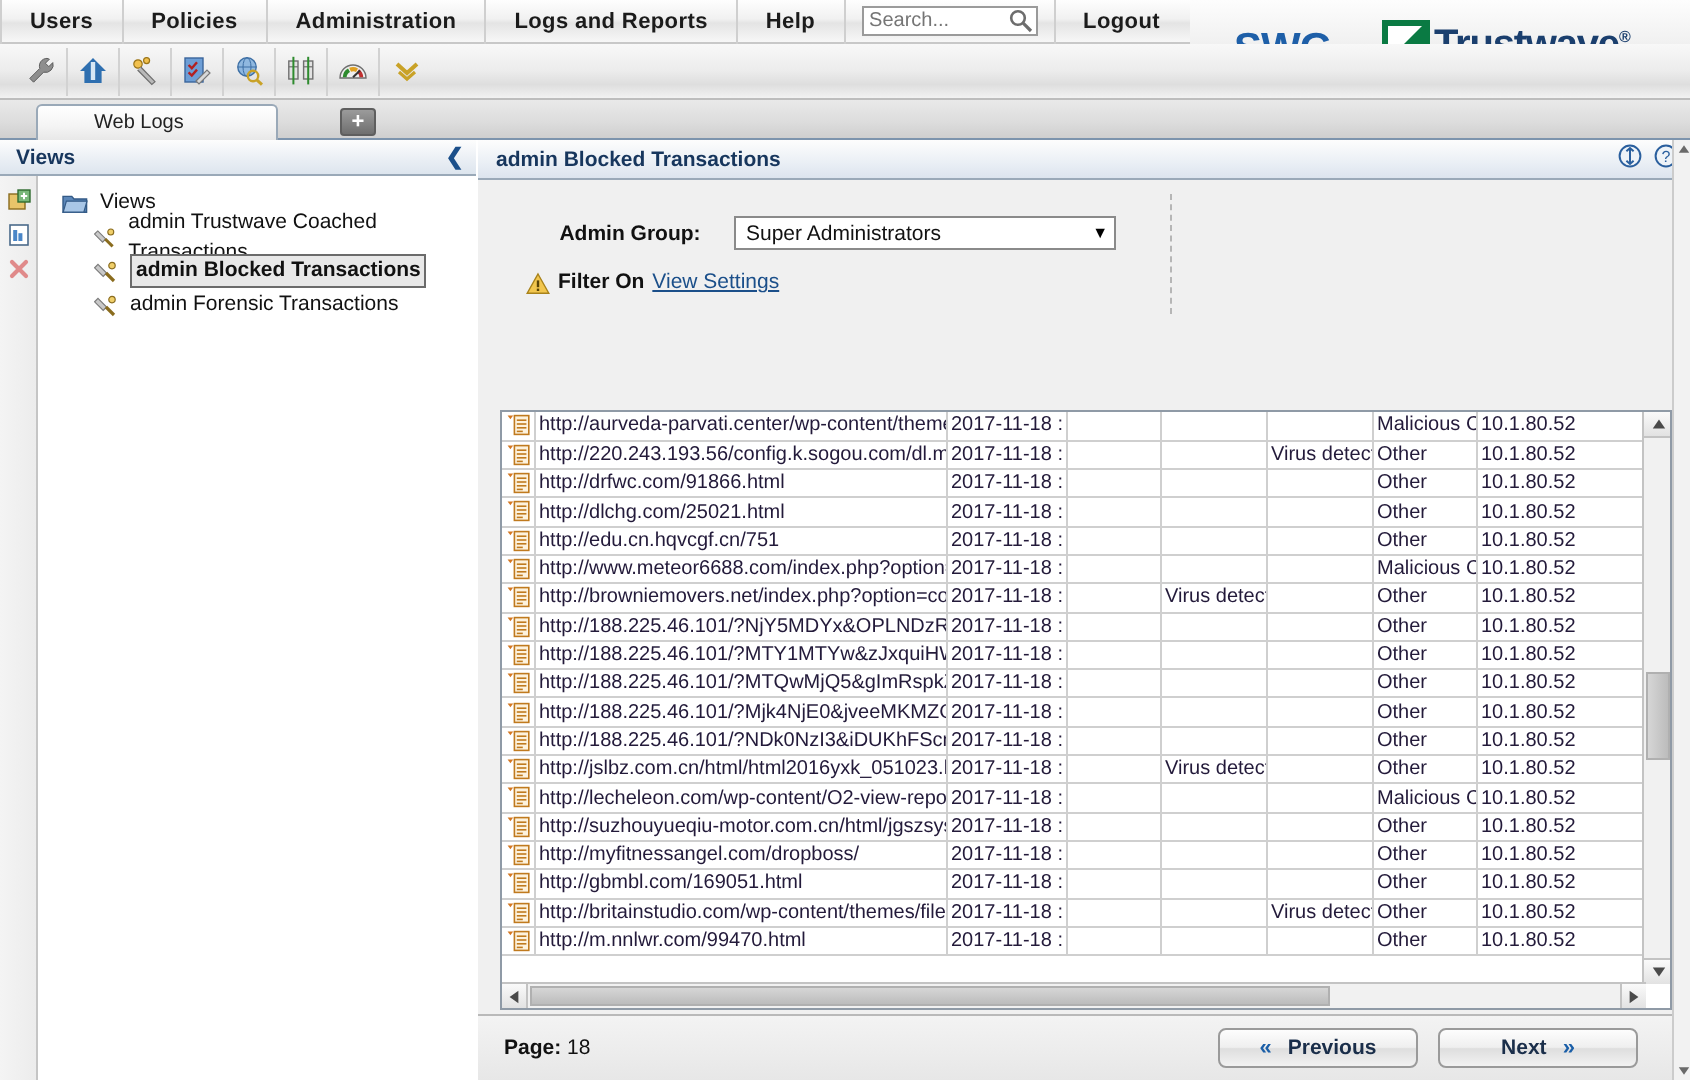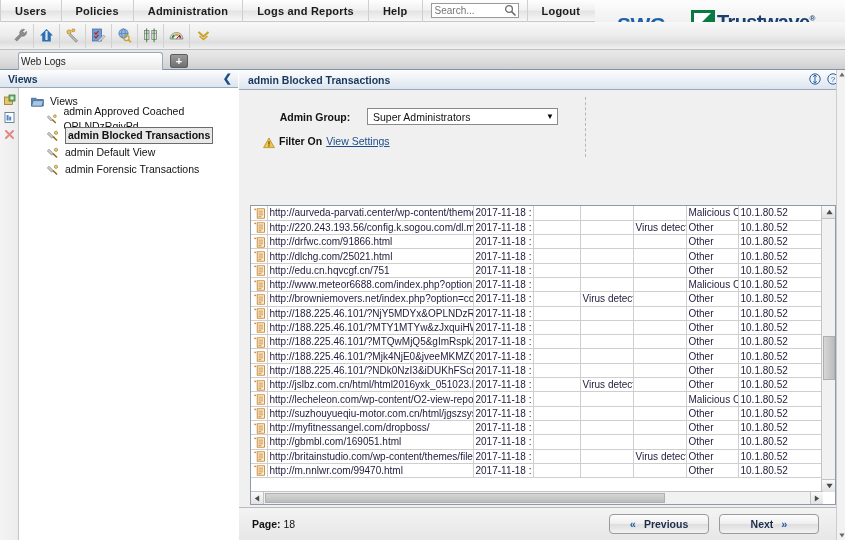--- a/index.html
+++ b/index.html
@@ -107,25 +107,25 @@
   .tb-btn:last-child { border-right: none; }
 
   
   .tabstrip {
     position: absolute; left: 0; top: 50px; width: 845px; height: 20px;
     background: linear-gradient(to bottom, #e9e9e9 0%, #dcdcdc 60%, #cfcfcf 100%);
     border-bottom: 1px solid #7d94ad;
   }
   .tab {
     position: absolute; left: 18px; top: 2px;
-    width: 145px; height: 18px;
+    width: 121px; height: 18px;
     background: linear-gradient(to bottom, #ffffff 0%, #f4f4f4 60%, #e8e8e8 100%);
     border: 1px solid #9aa9b8; border-bottom: none;
     border-radius: 3px 3px 0 0;
-    font-size: 10px; color: #222; line-height: 17px; padding-left: 2px;
+    font-size: 10px; color: #222; line-height: 17px; padding-left: 28px;
     cursor: pointer;
   }
   .tab-add {
     position: absolute; left: 170px; top: 4px;
     width: 18px; height: 14px;
     background: linear-gradient(to bottom, #9b9b9b, #6f6f6f);
     border: 1px solid #5e5e5e; border-radius: 2px;
     color: #fff; font-size: 11px; font-weight: bold;
     text-align: center; line-height: 12px; cursor: pointer;
   }
@@ -470,37 +470,29 @@
             <path d="M2.2 4.6 h10.3 l-1.6 5.5 h-10.3 z" fill="#a8c6e6" stroke="#335a86" stroke-width=".6"></path>
           </svg>
           <span class="lbl">Views</span>
         </div>
         <div class="tree-node">
           <svg width="13" height="12" viewBox="0 0 13 12">
             <path d="M2 2.2 l4.3 4.3 -1.7 1.7 -4.3-4.3z" fill="#c9c9c9" stroke="#7a7a7a" stroke-width=".6"></path>
             <circle cx="9" cy="2.8" r="1.6" fill="#f0cf6a" stroke="#8a6c1e" stroke-width=".6"></circle>
             <path d="M6 6.5 l4 4" stroke="#8a6c1e" stroke-width="1.6"></path>
           </svg>
-          <span class="lbl">admin Approved Coached OPLNDzRgjyPd</span>
+          <span class="lbl">admin Trustwave Coached Transactions</span>
         </div>
         <div class="tree-node selected">
           <svg width="13" height="12" viewBox="0 0 13 12">
             <path d="M2 2.2 l4.3 4.3 -1.7 1.7 -4.3-4.3z" fill="#c9c9c9" stroke="#7a7a7a" stroke-width=".6"></path>
             <circle cx="9" cy="2.8" r="1.6" fill="#f0cf6a" stroke="#8a6c1e" stroke-width=".6"></circle>
             <path d="M6 6.5 l4 4" stroke="#8a6c1e" stroke-width="1.6"></path>
           </svg>
           <span class="lbl">admin Blocked Transactions</span>
-        </div>
-        <div class="tree-node">
-          <svg width="13" height="12" viewBox="0 0 13 12">
-            <path d="M2 2.2 l4.3 4.3 -1.7 1.7 -4.3-4.3z" fill="#c9c9c9" stroke="#7a7a7a" stroke-width=".6"></path>
-            <circle cx="9" cy="2.8" r="1.6" fill="#f0cf6a" stroke="#8a6c1e" stroke-width=".6"></circle>
-            <path d="M6 6.5 l4 4" stroke="#8a6c1e" stroke-width="1.6"></path>
-          </svg>
-          <span class="lbl">admin Default View</span>
         </div>
         <div class="tree-node">
           <svg width="13" height="12" viewBox="0 0 13 12">
             <path d="M2 2.2 l4.3 4.3 -1.7 1.7 -4.3-4.3z" fill="#c9c9c9" stroke="#7a7a7a" stroke-width=".6"></path>
             <circle cx="9" cy="2.8" r="1.6" fill="#f0cf6a" stroke="#8a6c1e" stroke-width=".6"></circle>
             <path d="M6 6.5 l4 4" stroke="#8a6c1e" stroke-width="1.6"></path>
           </svg>
           <span class="lbl">admin Forensic Transactions</span>
         </div>
       </div>

